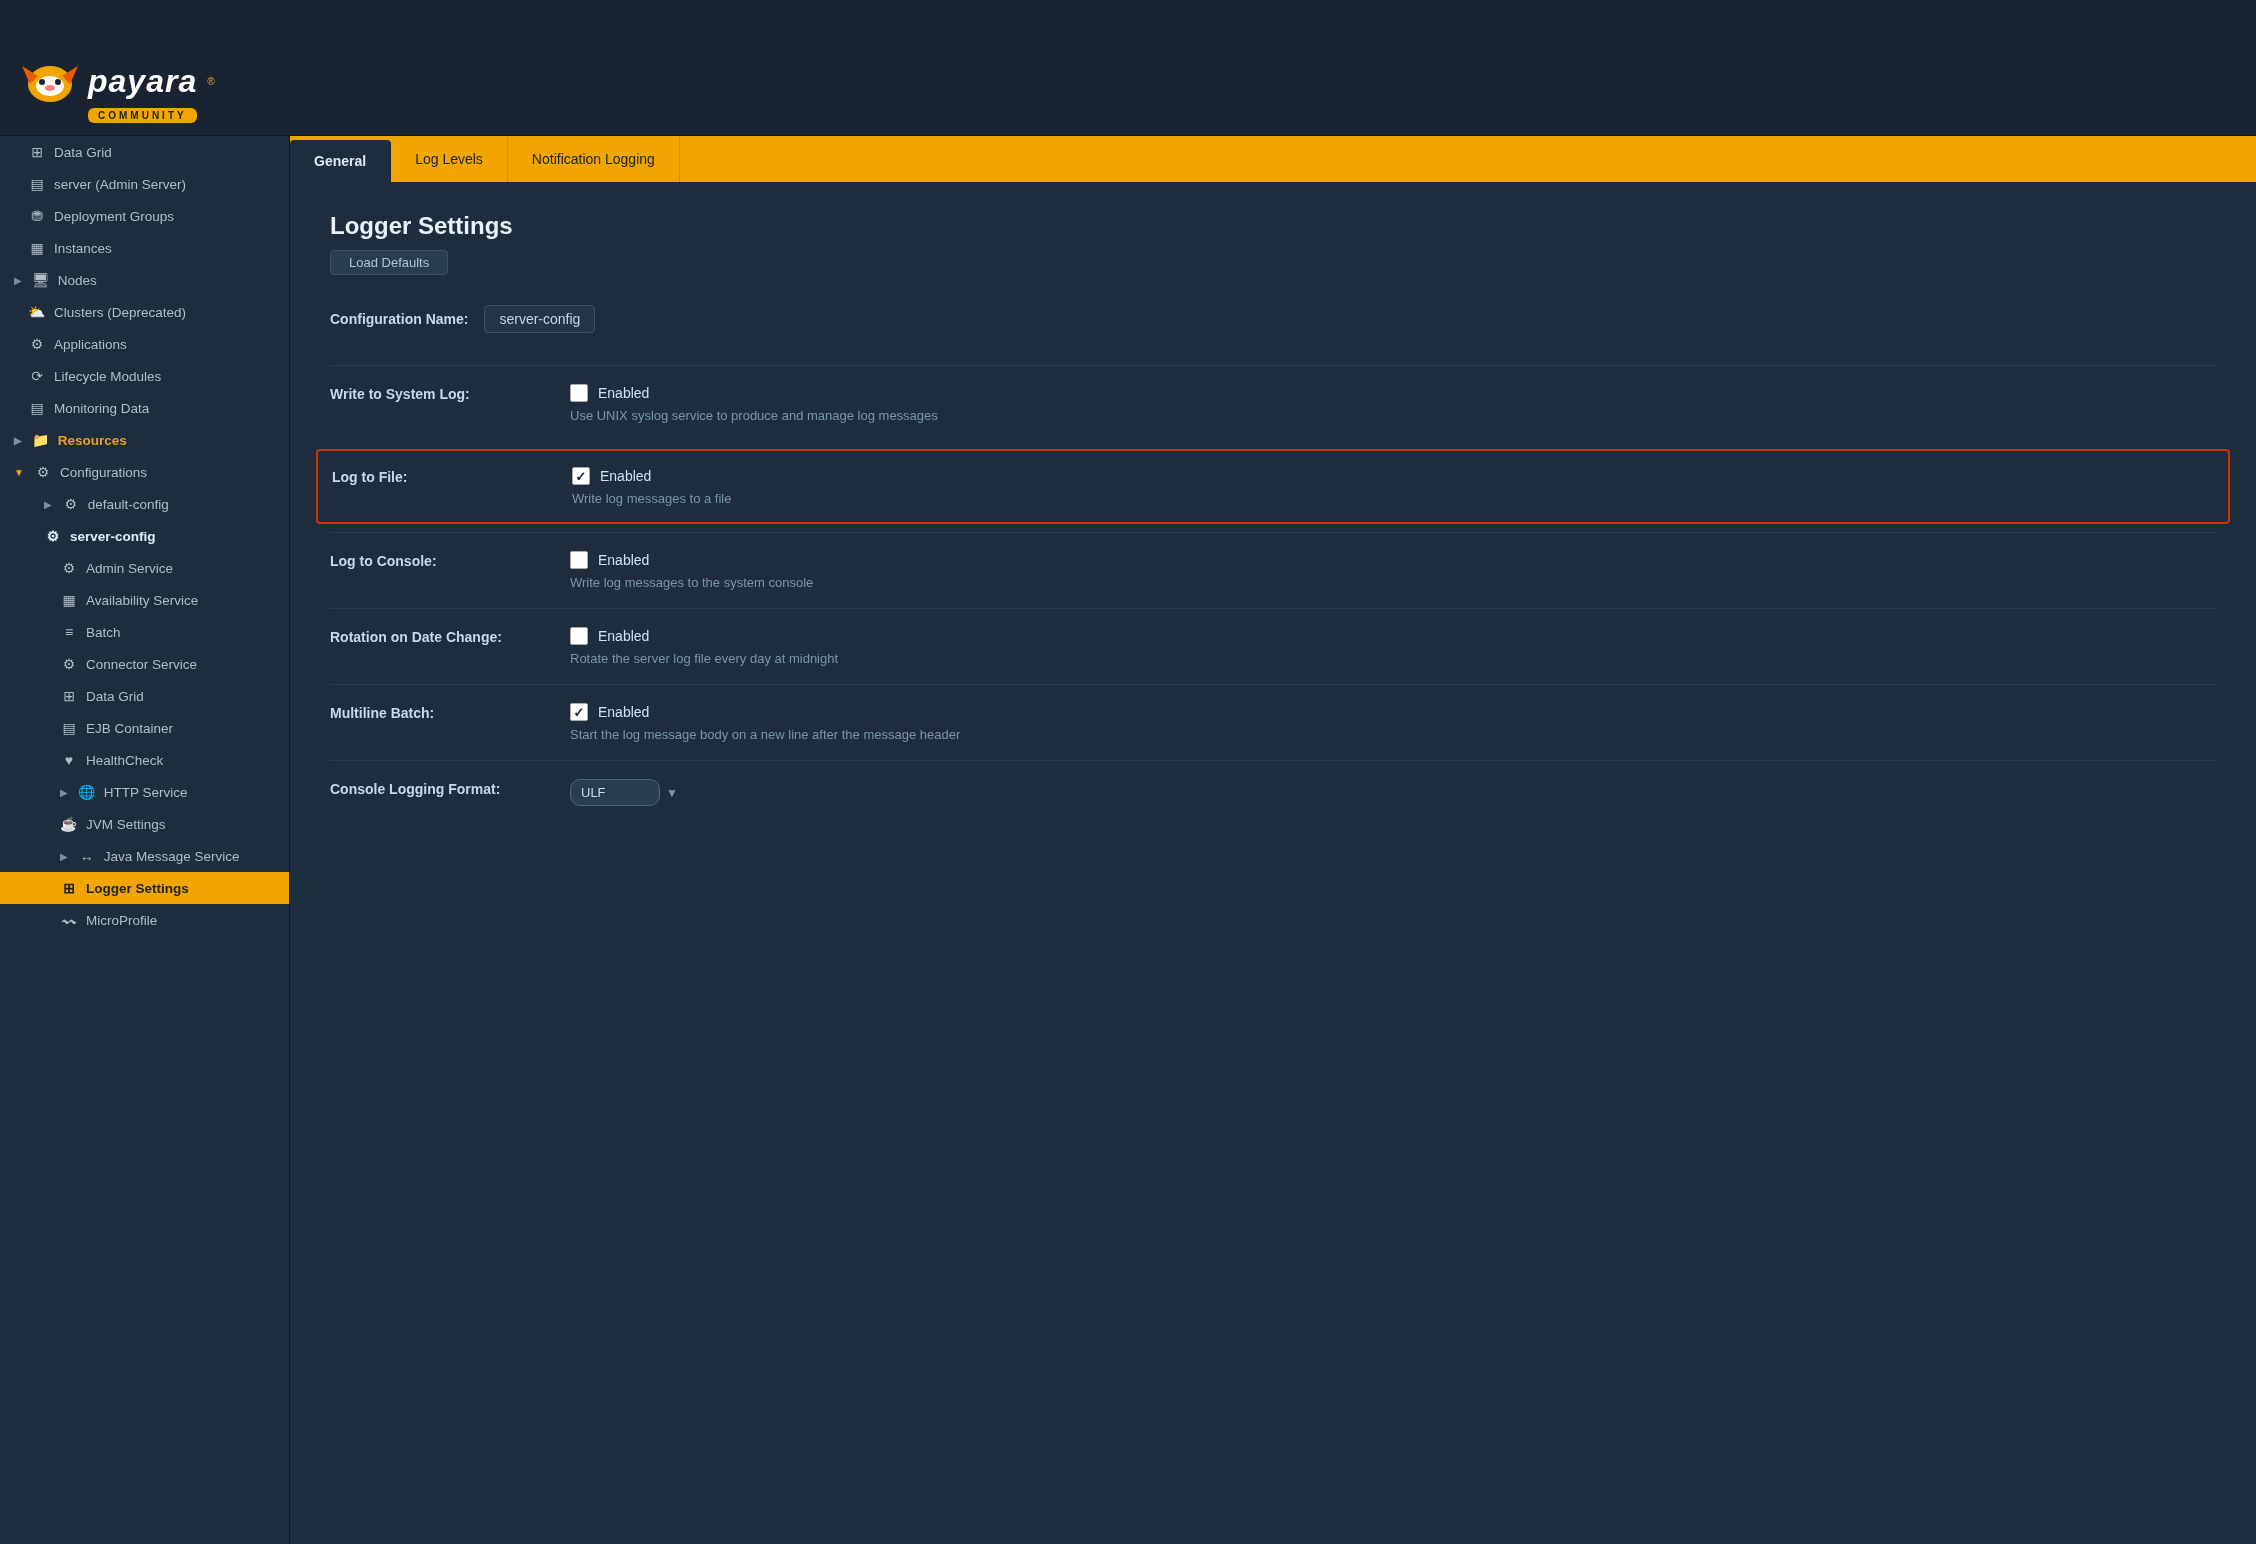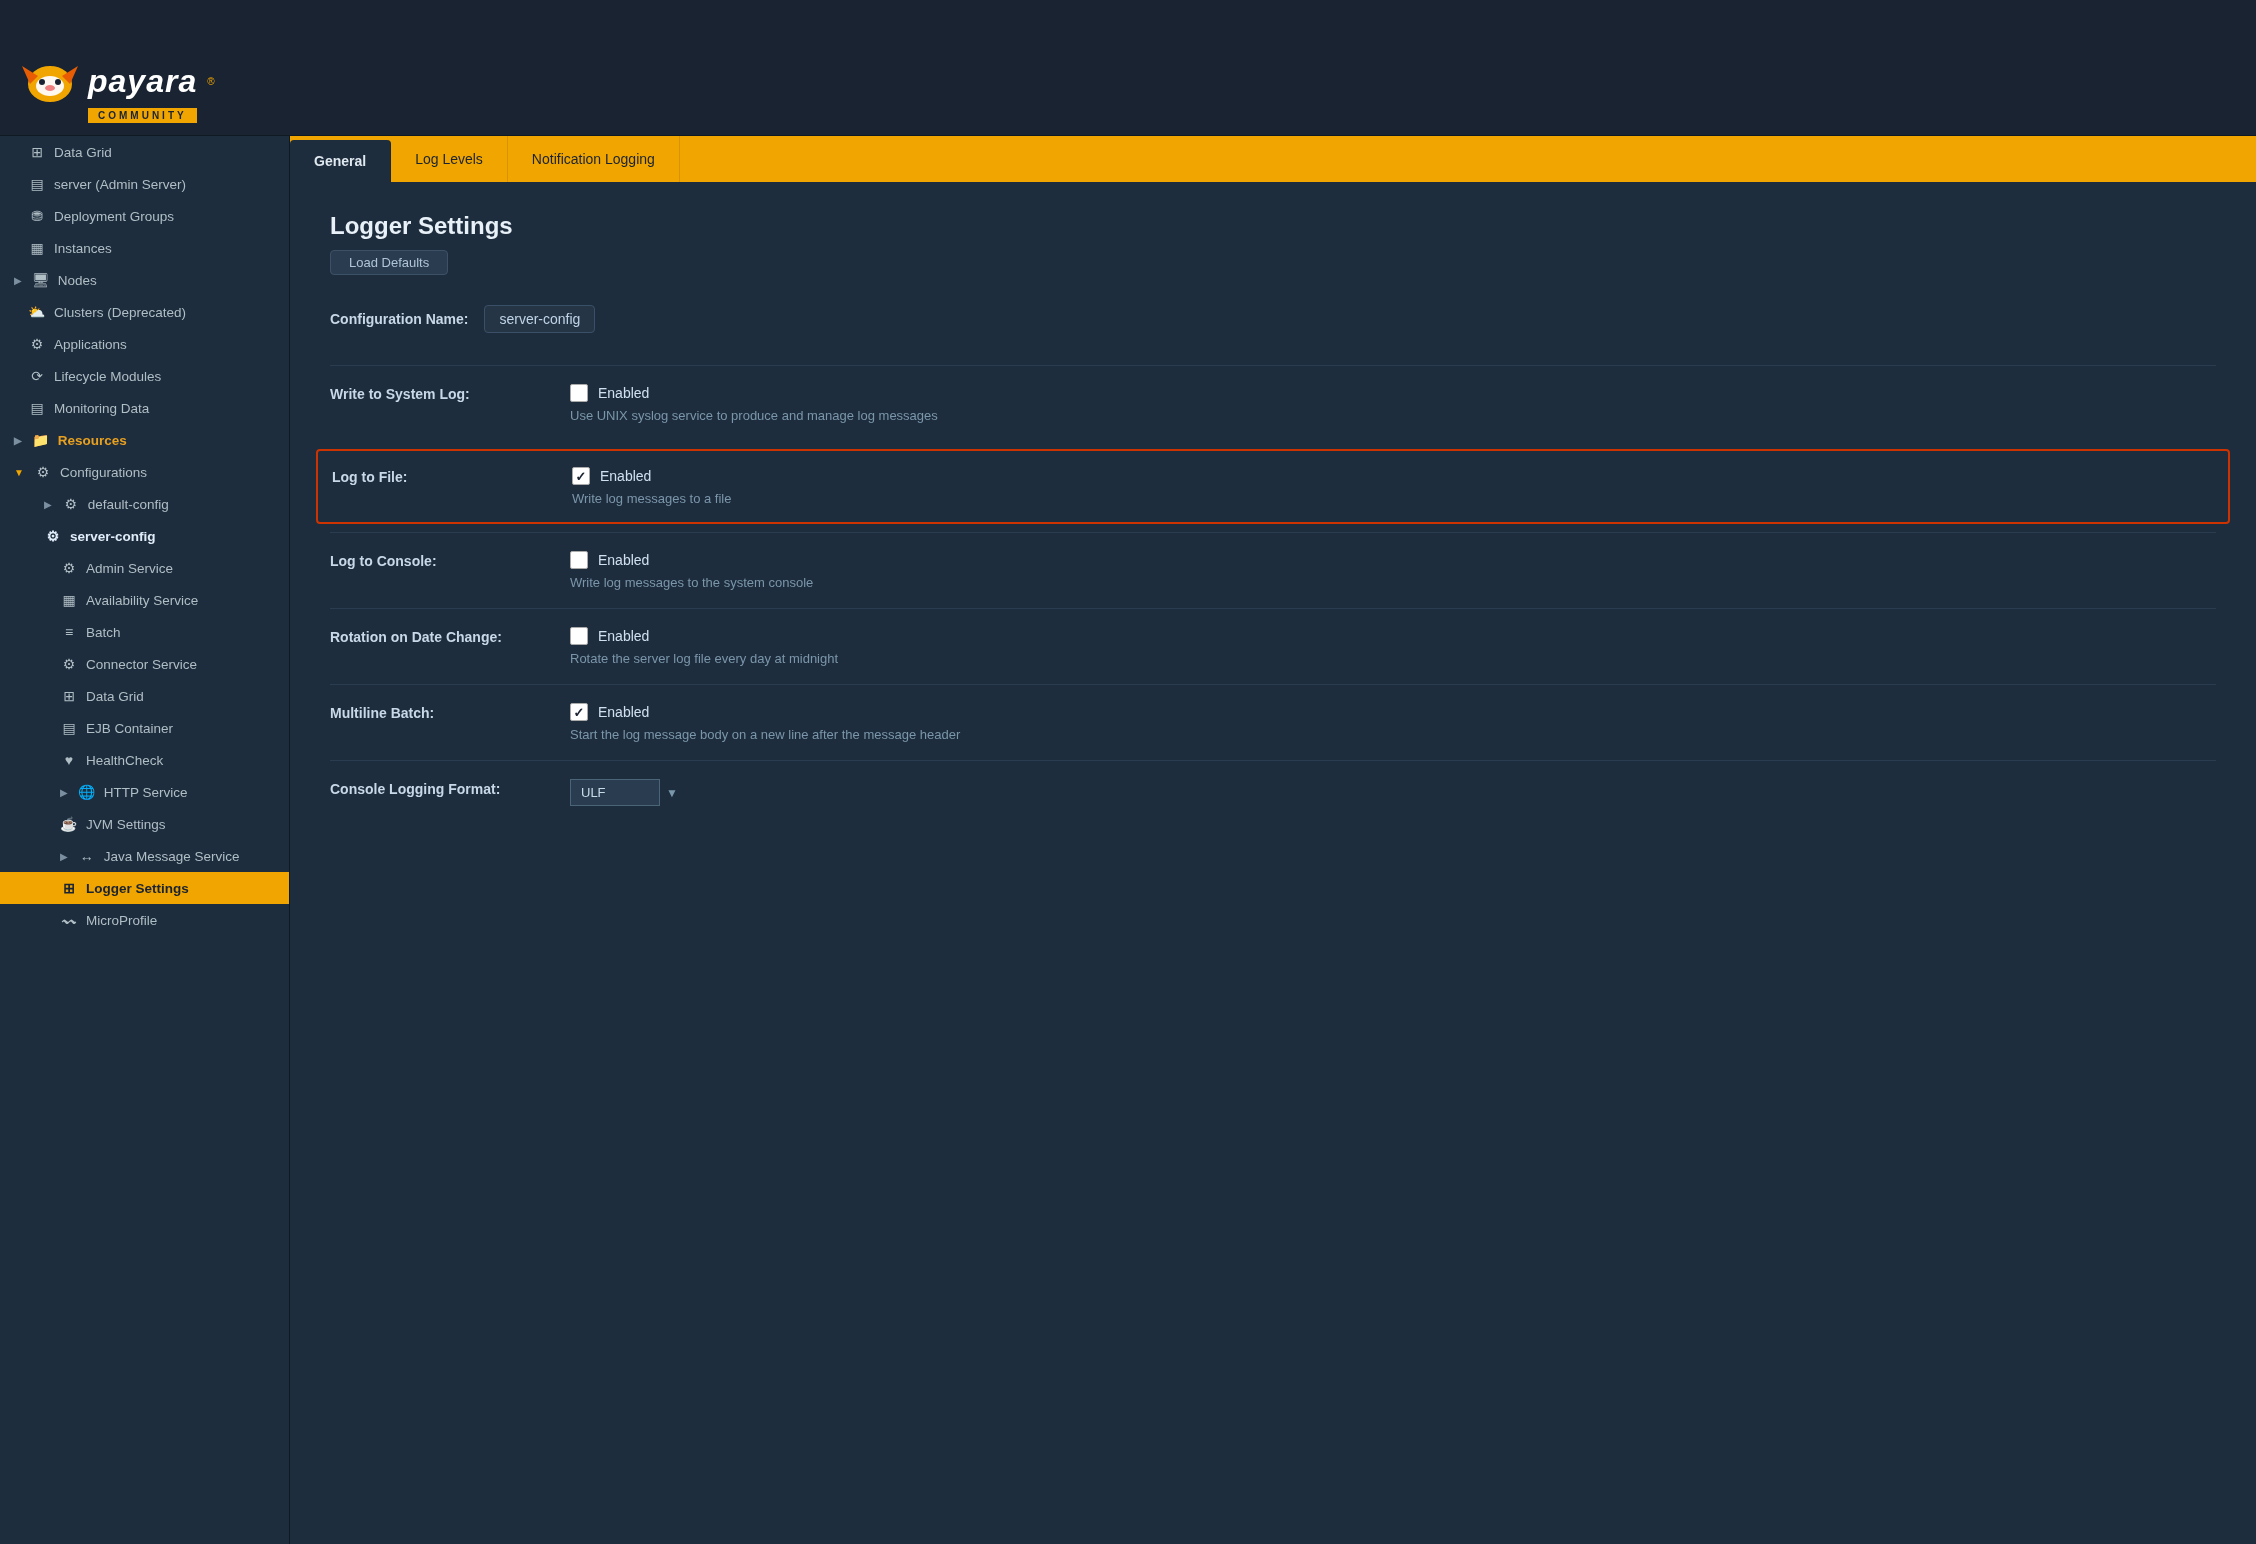--- a/index.html
+++ b/index.html
@@ -55,21 +55,21 @@
 
     
     .config-row { display: flex; align-items: center; gap: 16px; margin-bottom: 32px; }
     .config-label { font-weight: bold; color: #c8d8e8; font-size: 14px; }
 
     
     .checkbox-custom { width: 18px; height: 18px; background: #fff; border: 1px solid #aaa; border-radius: 2px; display: inline-flex; align-items: center; justify-content: center; flex-shrink: 0; cursor: pointer; }
     .checkbox-custom.checked::after { content: '✓'; color: #1a2332; font-size: 13px; font-weight: bold; }
 
     
-    .select-styled { background: #2a3d50; border: 1px solid #4a6478; color: #c8dae8; padding: 5px 10px; border-radius: 0; font-size: 13px; appearance: none; cursor: pointer; min-width: 90px; }
+    .select-styled { background: #2a3d50; border: 1px solid #4a6478; color: #c8dae8; padding: 5px 10px; border-radius: 10px; font-size: 13px; appearance: none; cursor: pointer; min-width: 90px; }
     .select-wrapper { display: flex; align-items: center; gap: 6px; }
     .select-arrow { color: #7a96aa; font-size: 12px; }
   </style>
 </head>
 <body>
 
 <div class="header">
   <div class="logo-area">
     <div class="logo-row">
 
@@ -78,21 +78,21 @@
         <polygon points="10,28 2,10 18,20" fill="#e85d04"></polygon>
         <polygon points="50,28 58,10 42,20" fill="#e85d04"></polygon>
         <ellipse cx="30" cy="30" rx="14" ry="10" fill="#fff8f0"></ellipse>
         <circle cx="22" cy="26" r="3" fill="#1a2332"></circle>
         <circle cx="38" cy="26" r="3" fill="#1a2332"></circle>
         <ellipse cx="30" cy="32" rx="5" ry="3" fill="#f08080"></ellipse>
       </svg>
       <span style="font-size:32px;font-weight:bold;color:#fff;letter-spacing:1px;font-style:italic;">payara</span>
       <span style="font-size:10px;color:#f0a500;vertical-align:super;margin-left:2px;">®</span>
     </div>
-    <div style="background:#f0a500;color:#1a2332;font-size:10px;font-weight:bold;padding:2px 10px;border-radius:0;letter-spacing:3px;margin-left:68px;margin-top:2px;">COMMUNITY</div>
+    <div style="background:#f0a500;color:#1a2332;font-size:10px;font-weight:bold;padding:2px 10px;border-radius:6px;letter-spacing:3px;margin-left:68px;margin-top:2px;">COMMUNITY</div>
   </div>
 </div>
 
 <div class="main-layout">
 
   <div class="sidebar" style="position:relative;">
 
     <div class="sidebar-item indent1">
       <span class="icon-box">⊞</span>
       <span>Data Grid</span>

